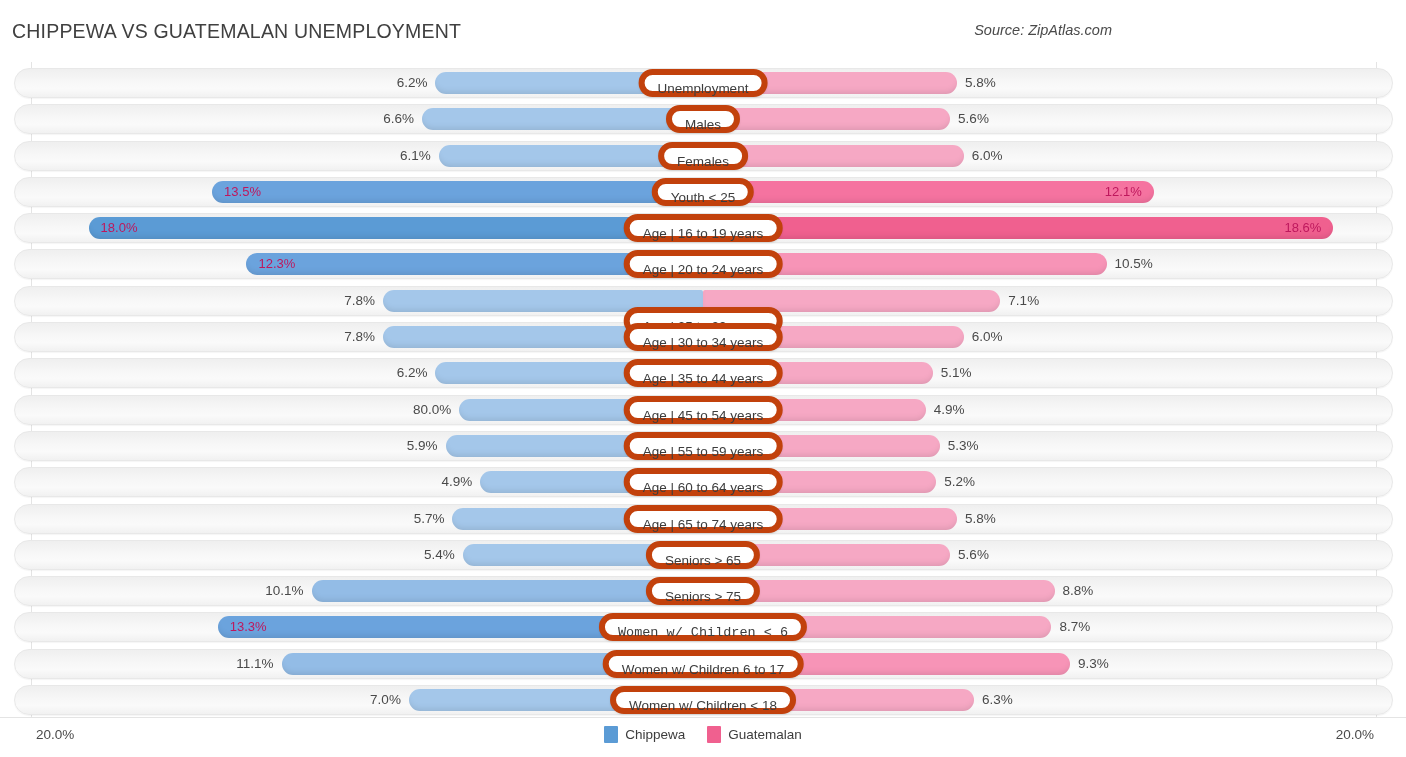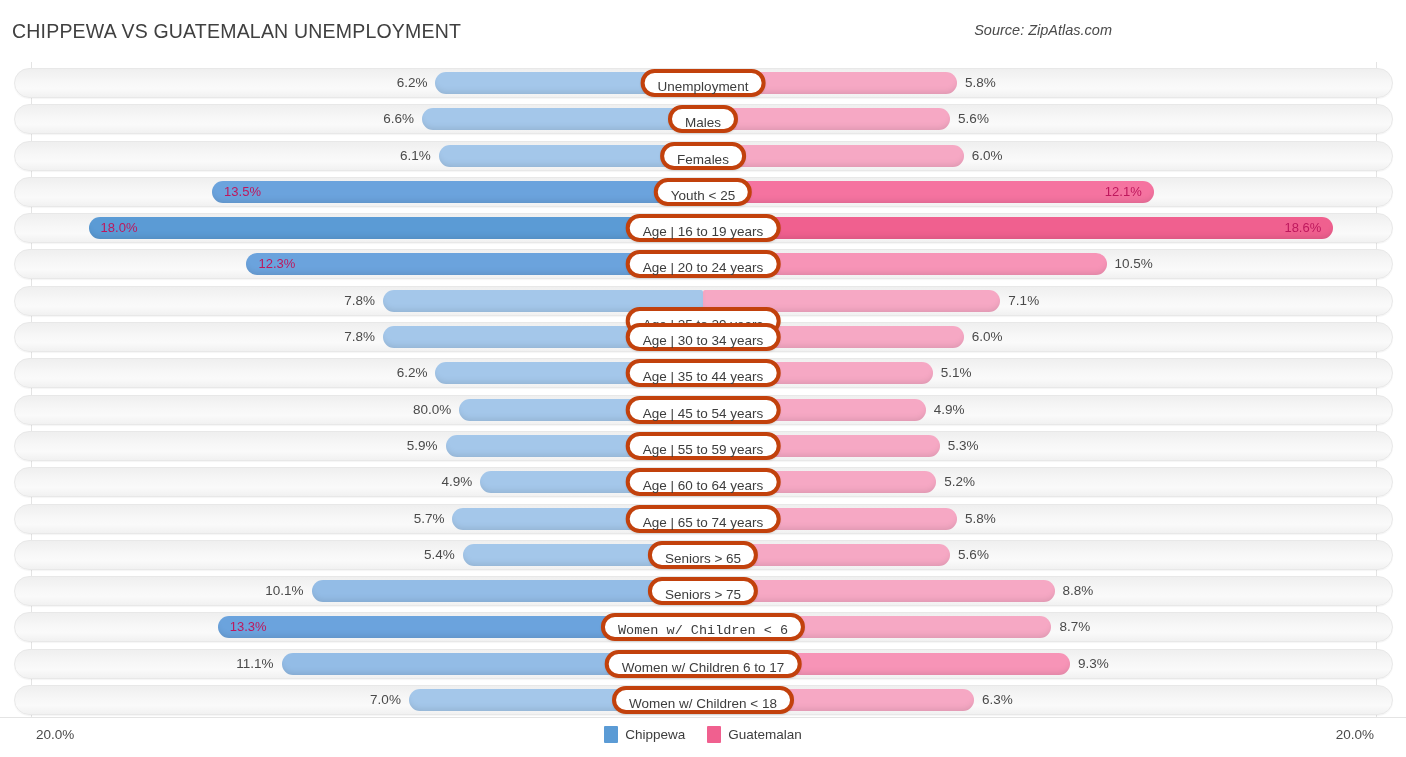--- a/index.html
+++ b/index.html
@@ -125,21 +125,21 @@
     line-height: 22px;
   }
 
   .center-label {
     position: absolute;
     top: 1px;
     height: 28px;
     line-height: 27px;
     transform: translateX(-50%);
     background: #ffffff;
-    border: 4px solid #c2410c;
+    border: 6px solid #c2410c;
     border-radius: 14px;
     padding: 0 13px;
     font-size: 13.5px;
     color: #3d3d3d;
     white-space: nowrap;
     box-shadow: 0 1px 2px rgba(0,0,0,0.10);
     z-index: 4;
     box-sizing: border-box;
   }
 

